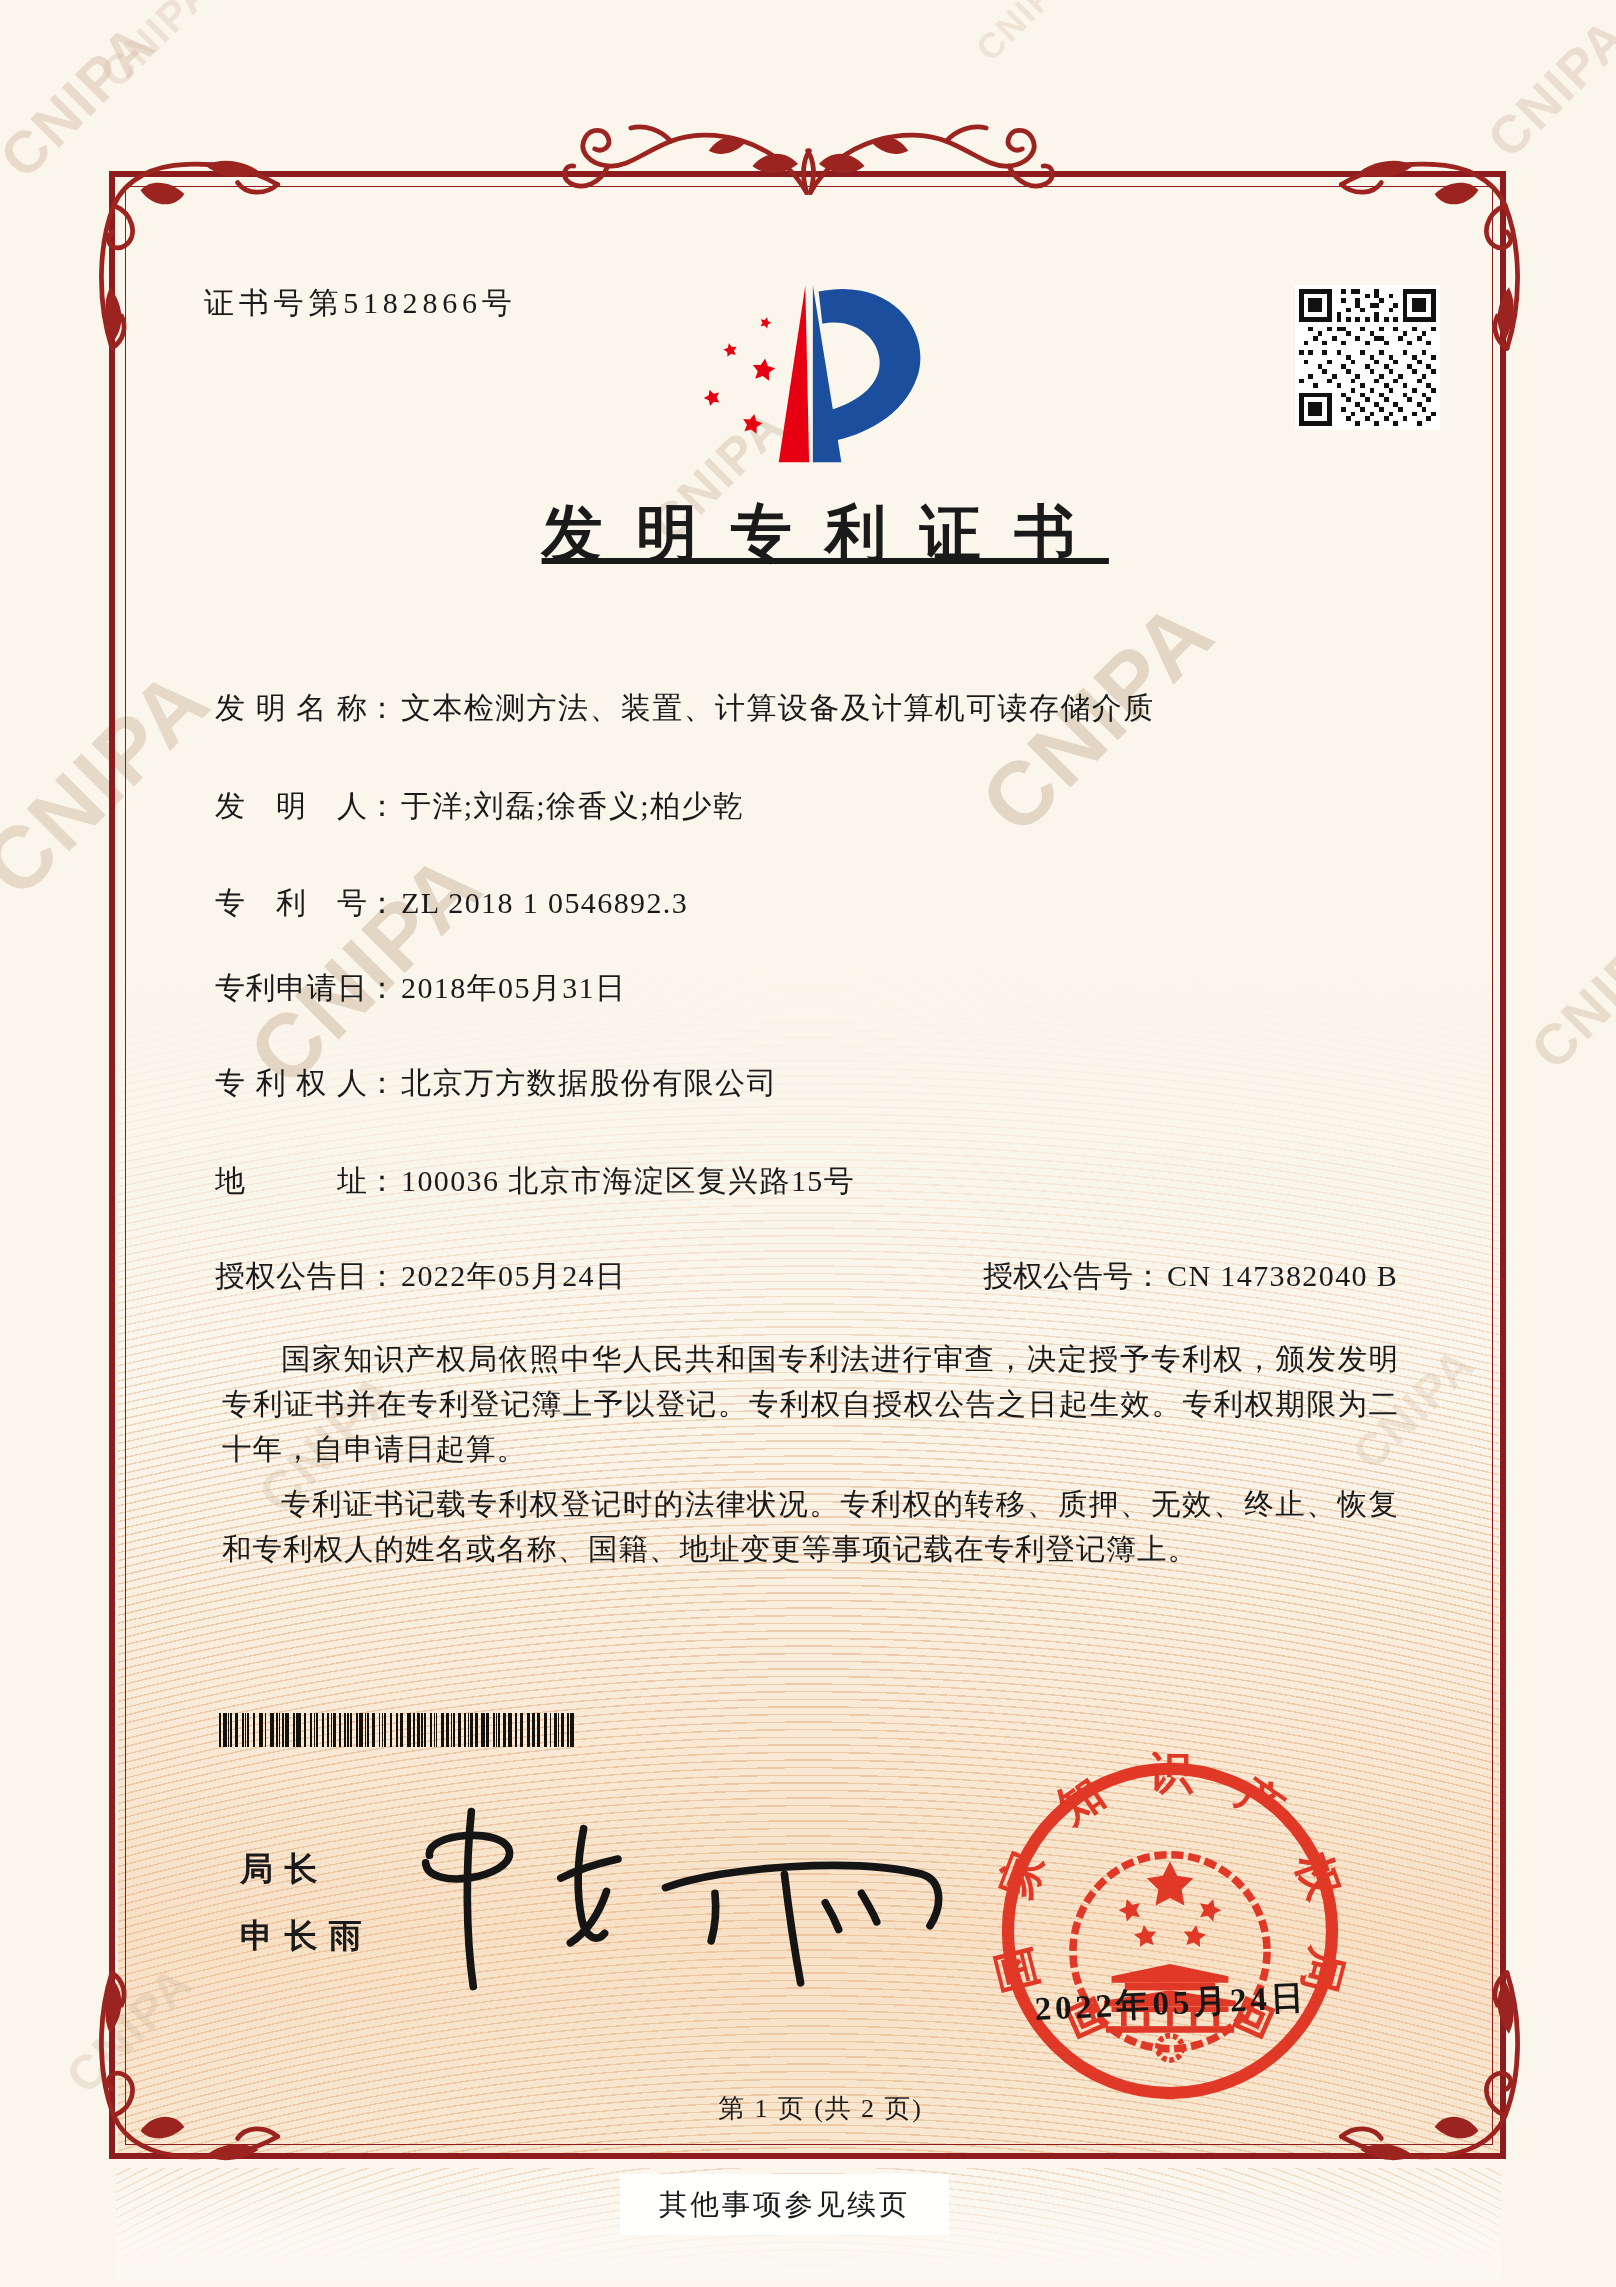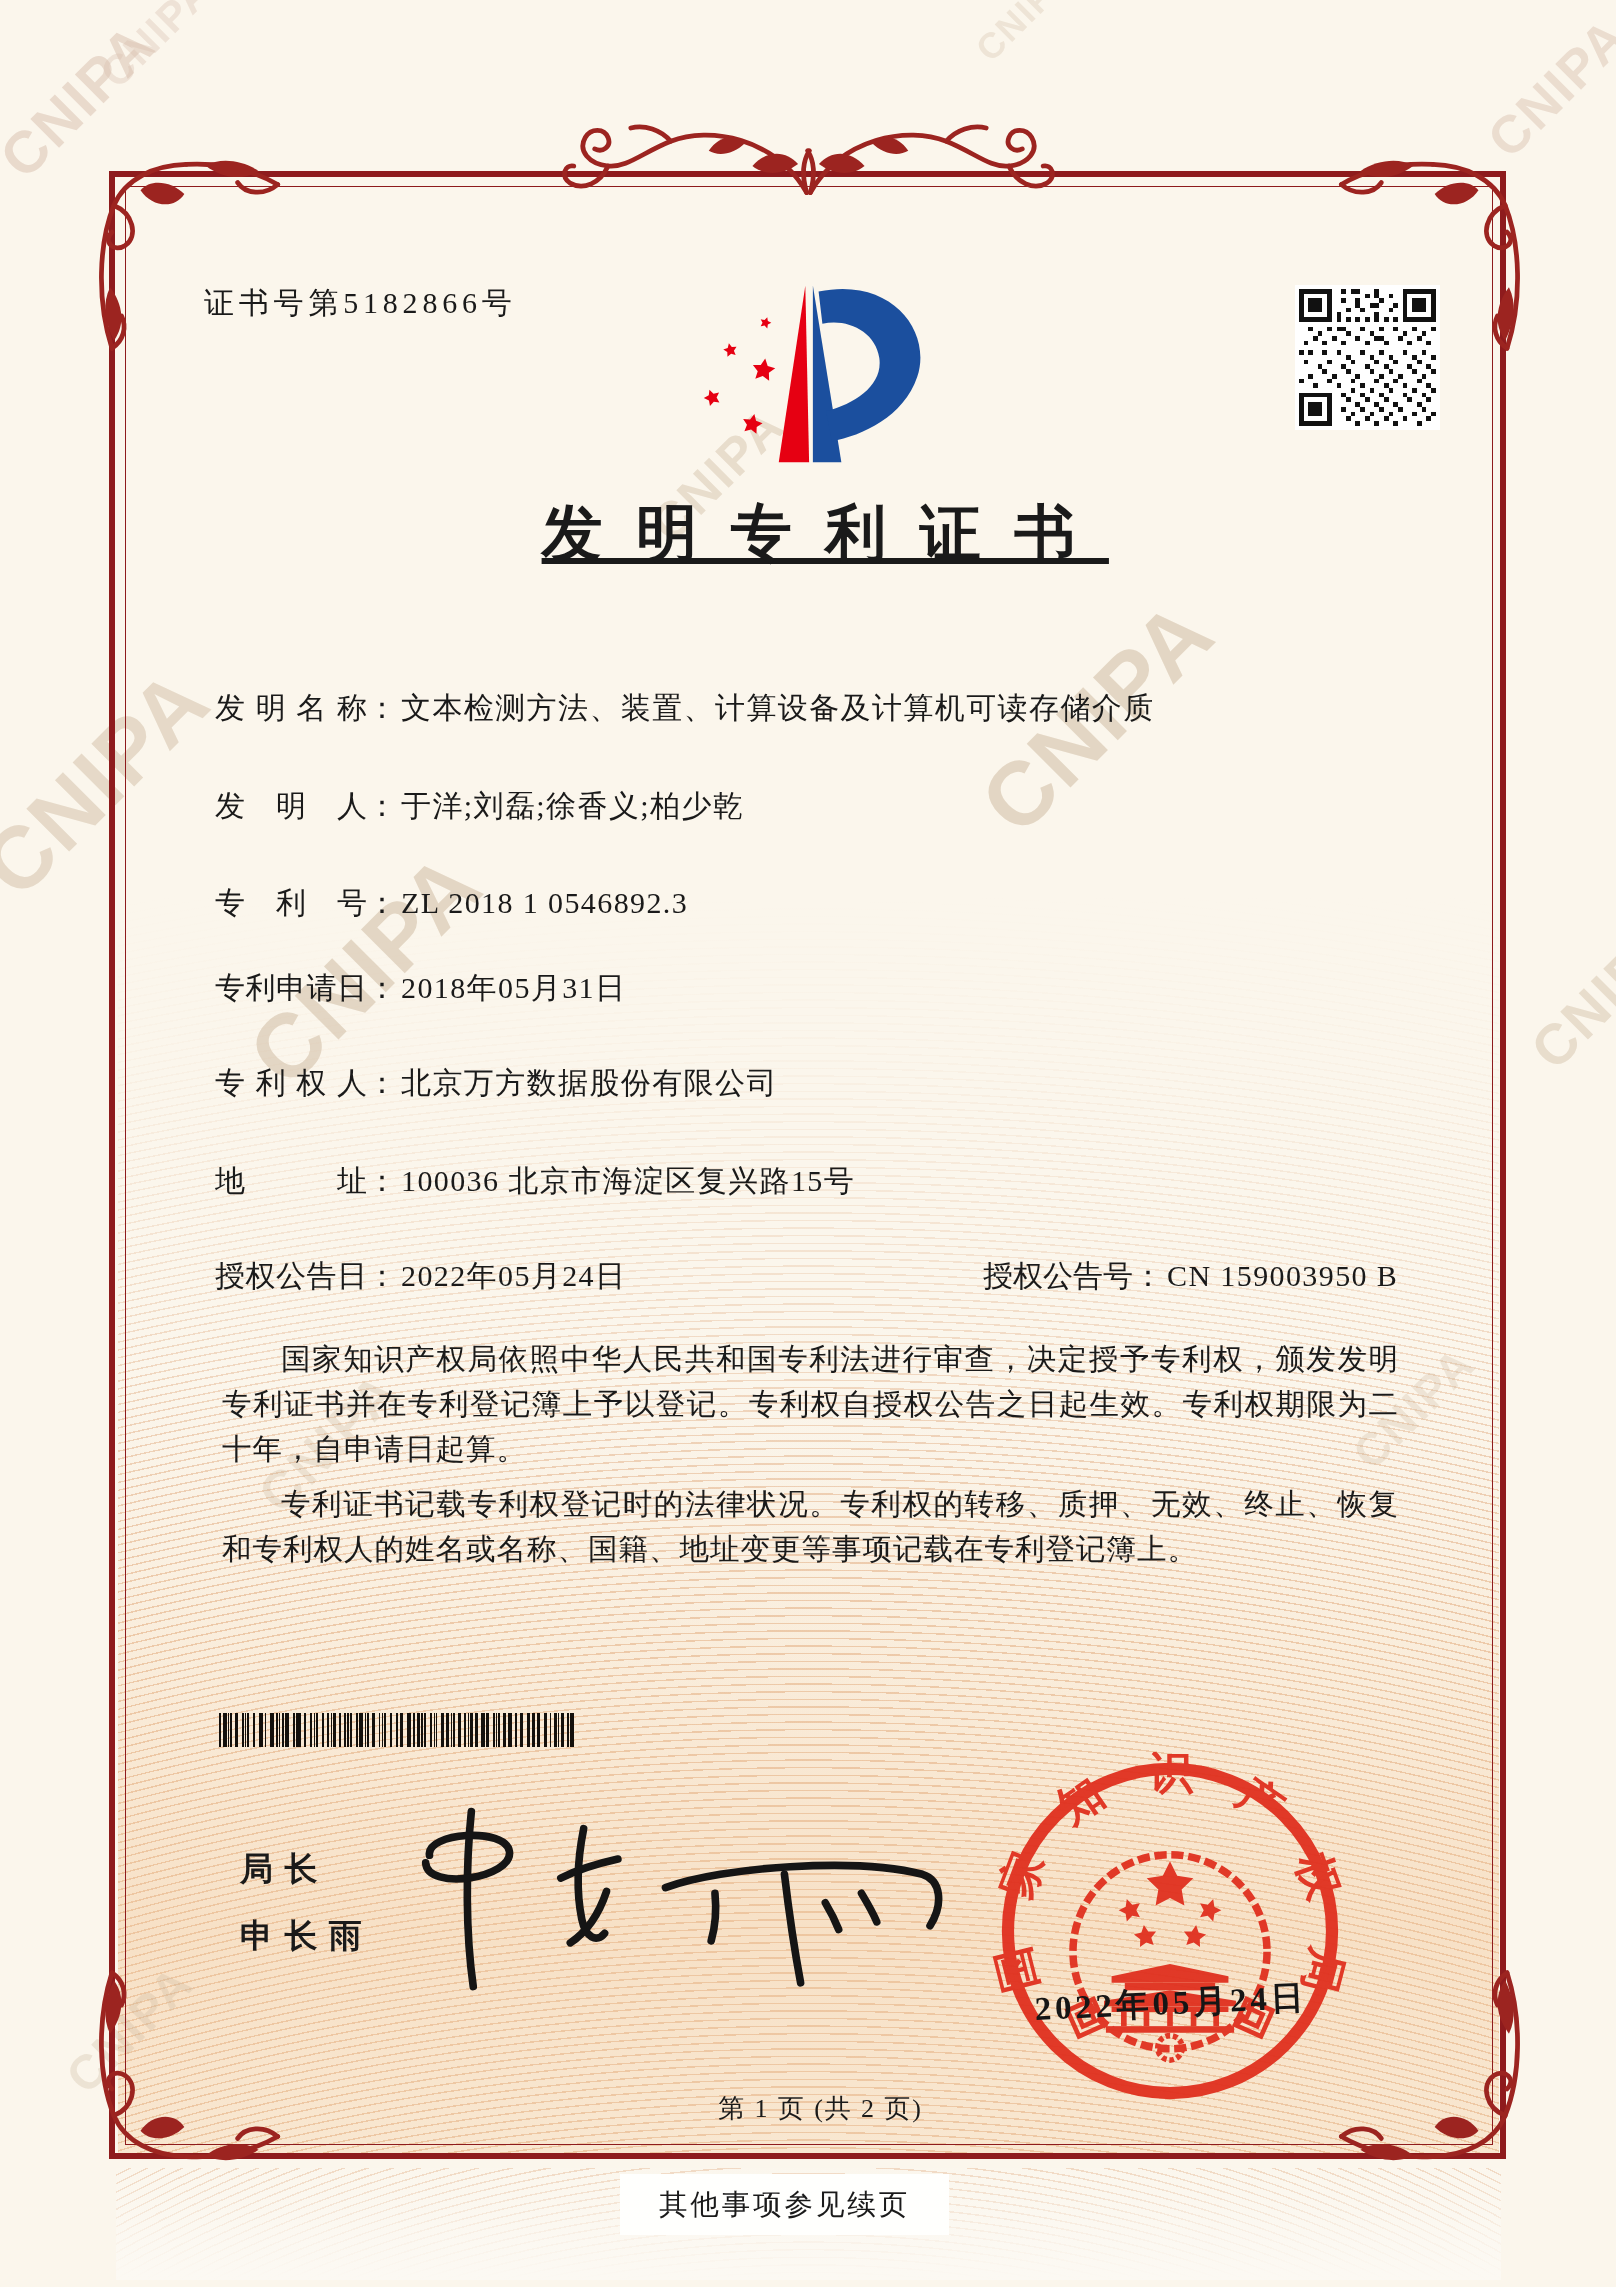--- a/index.html
+++ b/index.html
@@ -204,21 +204,21 @@
 <div class="row" style="top:688px"><span class="flabel">发明名称</span><span class="fcolon">：</span><span class="fvalue">文本检测方法、装置、计算设备及计算机可读存储介质</span></div>
 <div class="row" style="top:786px"><span class="flabel">发明人</span><span class="fcolon">：</span><span class="fvalue">于洋;刘磊;徐香义;柏少乾</span></div>
 <div class="row" style="top:883px"><span class="flabel">专利号</span><span class="fcolon">：</span><span class="fvalue">ZL 2018 1 0546892.3</span></div>
 <div class="row" style="top:968px"><span class="flabel">专利申请日</span><span class="fcolon">：</span><span class="fvalue">2018年05月31日</span></div>
 <div class="row" style="top:1063px"><span class="flabel">专利权人</span><span class="fcolon">：</span><span class="fvalue">北京万方数据股份有限公司</span></div>
 <div class="row" style="top:1161px"><span class="flabel">地址</span><span class="fcolon">：</span><span class="fvalue">100036 北京市海淀区复兴路15号</span></div>
 
 <div class="row" style="top:1256px">
   <span class="flabel">授权公告日</span><span class="fcolon">：</span><span class="fvalue">2022年05月24日</span>
   <span class="g2">
-    <span>授权公告号</span><span class="fcolon">：</span><span class="fvalue">CN 159003950 B</span>
+    <span>授权公告号</span><span class="fcolon">：</span><span class="fvalue">CN 147382040 B</span>
   </span>
 </div>
 
 <div class="paras">
   <p>国家知识产权局依照中华人民共和国专利法进行审查，决定授予专利权，颁发发明专利证书并在专利登记簿上予以登记。专利权自授权公告之日起生效。专利权期限为二十年，自申请日起算。</p>
   <p>专利证书记载专利权登记时的法律状况。专利权的转移、质押、无效、终止、恢复和专利权人的姓名或名称、国籍、地址变更等事项记载在专利登记簿上。</p>
 </div>
 
 <div class="barcode"></div>
 

